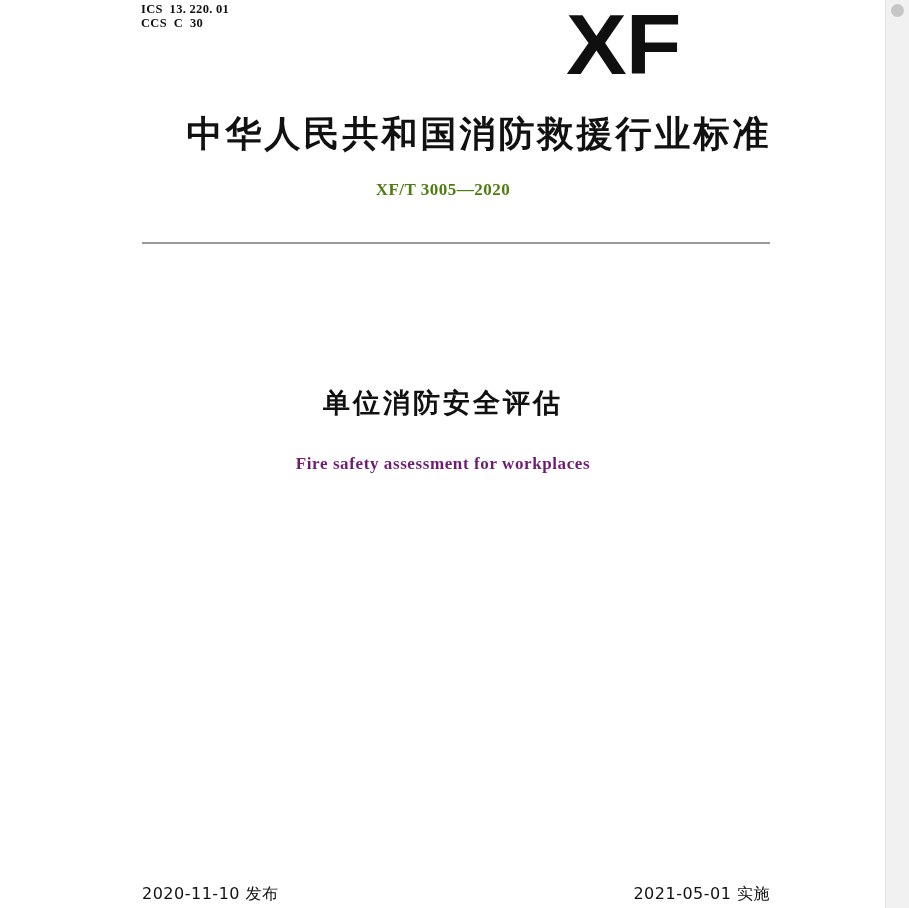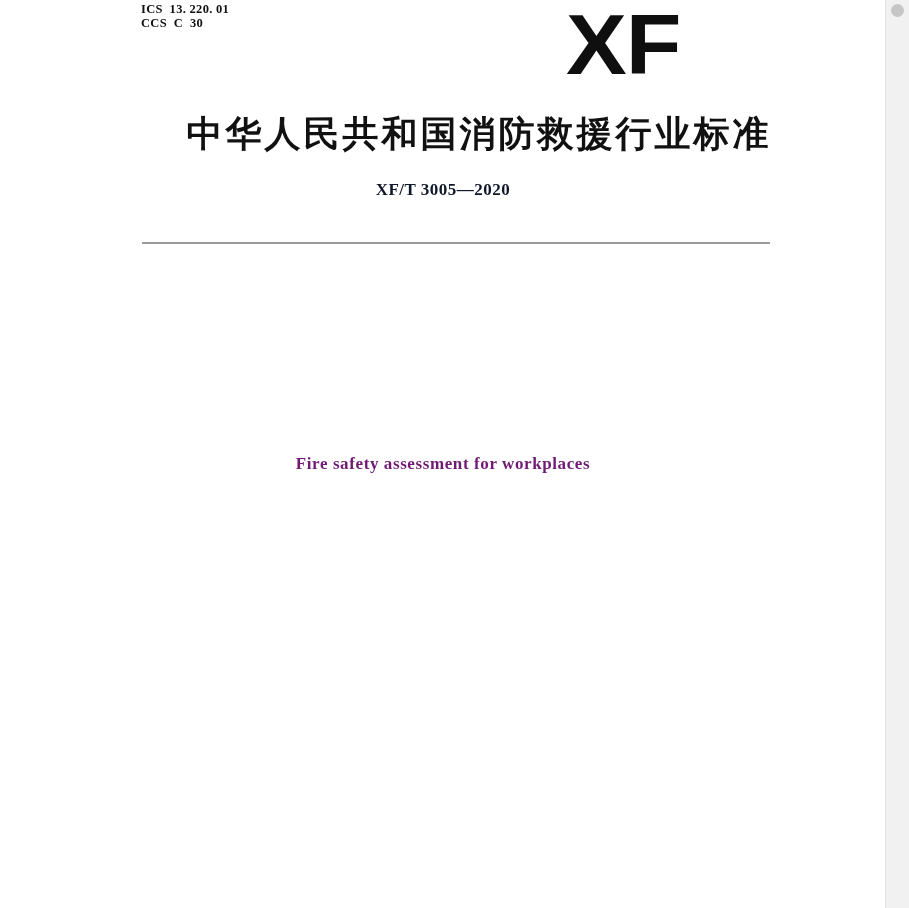--- a/index.html
+++ b/index.html
@@ -99,21 +99,21 @@
   .std-number {
     position: absolute;
     left: 0;
     top: 180px;
     width: 886px;
     text-align: center;
     font-family: "Liberation Serif", serif;
     font-weight: bold;
     font-size: 17px;
     letter-spacing: 0.5px;
-    color: #0f172a;
+    color: #4d7c0f;
   }
 
   
   .rule {
     position: absolute;
     left: 142px;
     top: 242px;
     width: 628px;
     height: 2px;
     background: #9a9a9a;
@@ -174,23 +174,28 @@
     </div>
 
     <div class="xf-logo">XF</div>
 
     <div class="cn-title">中华人民共和国消防救援行业标准</div>
 
     <div class="std-number">XF/T  3005—2020</div>
 
     <div class="rule"></div>
 
+    <div class="doc-title">单位消防安全评估</div>
 
     <div class="doc-title-en">Fire safety assessment for workplaces</div>
 
+    <div class="footer">
+      <span>2020-11-10 发布</span>
+      <span>2021-05-01 实施</span>
+    </div>
 
   </div>
 
   <div class="gutter">
     <div class="scroll-thumb"></div>
   </div>
 
 </div>
 
 </body></html>

